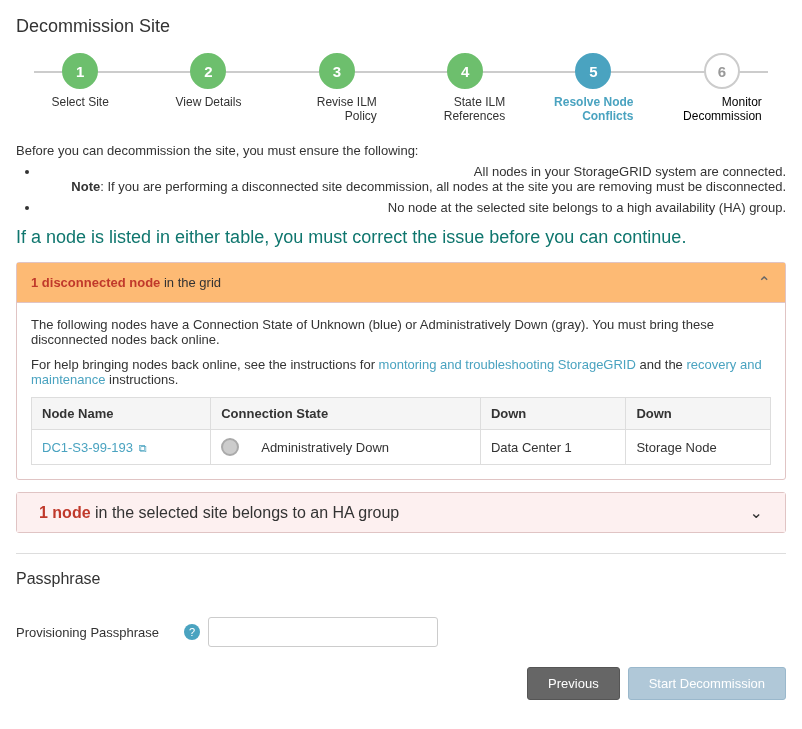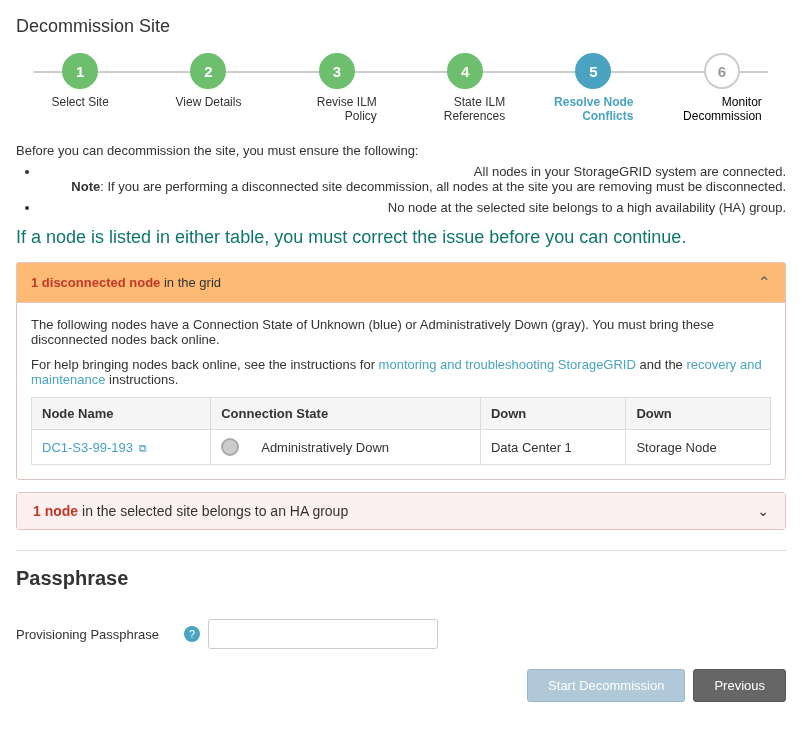--- a/index.html
+++ b/index.html
@@ -58,47 +58,47 @@
       align-items: center;
       cursor: pointer;
       font-size: 13px;
     }
     .panel-header .chevron { font-size: 16px; color: #666; }
     .panel-body { padding: 14px; font-size: 13px; border-top: 1px solid #e0c4c4; }
 
     .panel2 { border: 1px solid #e0c4c4; border-radius: 3px; margin-bottom: 12px; }
     .panel2-header {
       background: #fdf0f0;
-      padding: 10px 16px;
+      padding: 10px 22px;
       display: flex;
       justify-content: space-between;
       align-items: center;
       cursor: pointer;
-      font-size: 14px;
+      font-size: 16px;
     }
 
     .panel-body p { margin-bottom: 10px; }
     .link { color: #4aa3c0; text-decoration: none; cursor: pointer; }
 
     
     table { width: 100%; border-collapse: collapse; margin-top: 10px; font-size: 13px; }
     th { background: #f5f5f5; text-align: left; padding: 8px 10px; border: 1px solid #ddd; font-weight: bold; }
     td { padding: 8px 10px; border: 1px solid #ddd; vertical-align: middle; }
 
     .conn-state-cell { display: flex; align-items: center; gap: 22px; }
     .conn-icon {
       width: 18px; height: 18px; border-radius: 50%;
       background: #ccc;
       border: 2px solid #aaa;
       flex-shrink: 0;
     }
 
     
     .passphrase-section { margin-top: 20px; border-top: 1px solid #ddd; padding-top: 16px; }
-    .passphrase-title { font-size: 20px; font-weight: bold; margin-bottom: 14px; color: #333; }
+    .passphrase-title { font-size: 16px; font-weight: normal; margin-bottom: 14px; color: #333; }
     .passphrase-row { display: flex; align-items: center; gap: 8px; margin-bottom: 12px; margin-top: 29px; }
     .passphrase-label { font-size: 13px; min-width: 160px; }
     .help-icon {
       display: inline-flex; align-items: center; justify-content: center;
       width: 16px; height: 16px; border-radius: 50%;
       background: #4aa3c0; color: #fff; font-size: 11px; cursor: pointer;
       flex-shrink: 0;
     }
     .passphrase-input {
       border: 1px solid #ccc; border-radius: 3px; padding: 6px 8px;
@@ -222,15 +222,15 @@
 <div class="passphrase-section">
   <h2 class="passphrase-title">Passphrase</h2>
   <div class="passphrase-row">
     <span class="passphrase-label">Provisioning Passphrase</span>
     <span class="help-icon">?</span>
     <input class="passphrase-input" type="password" placeholder="" style="">
   </div>
 </div>
 
 <div class="footer-buttons">
+  <button class="btn btn-prev">Previous</button>
   <button class="btn btn-decom" disabled="">Start Decommission</button>
-  <button class="btn btn-prev">Previous</button>
 </div>
 
 </body></html>

